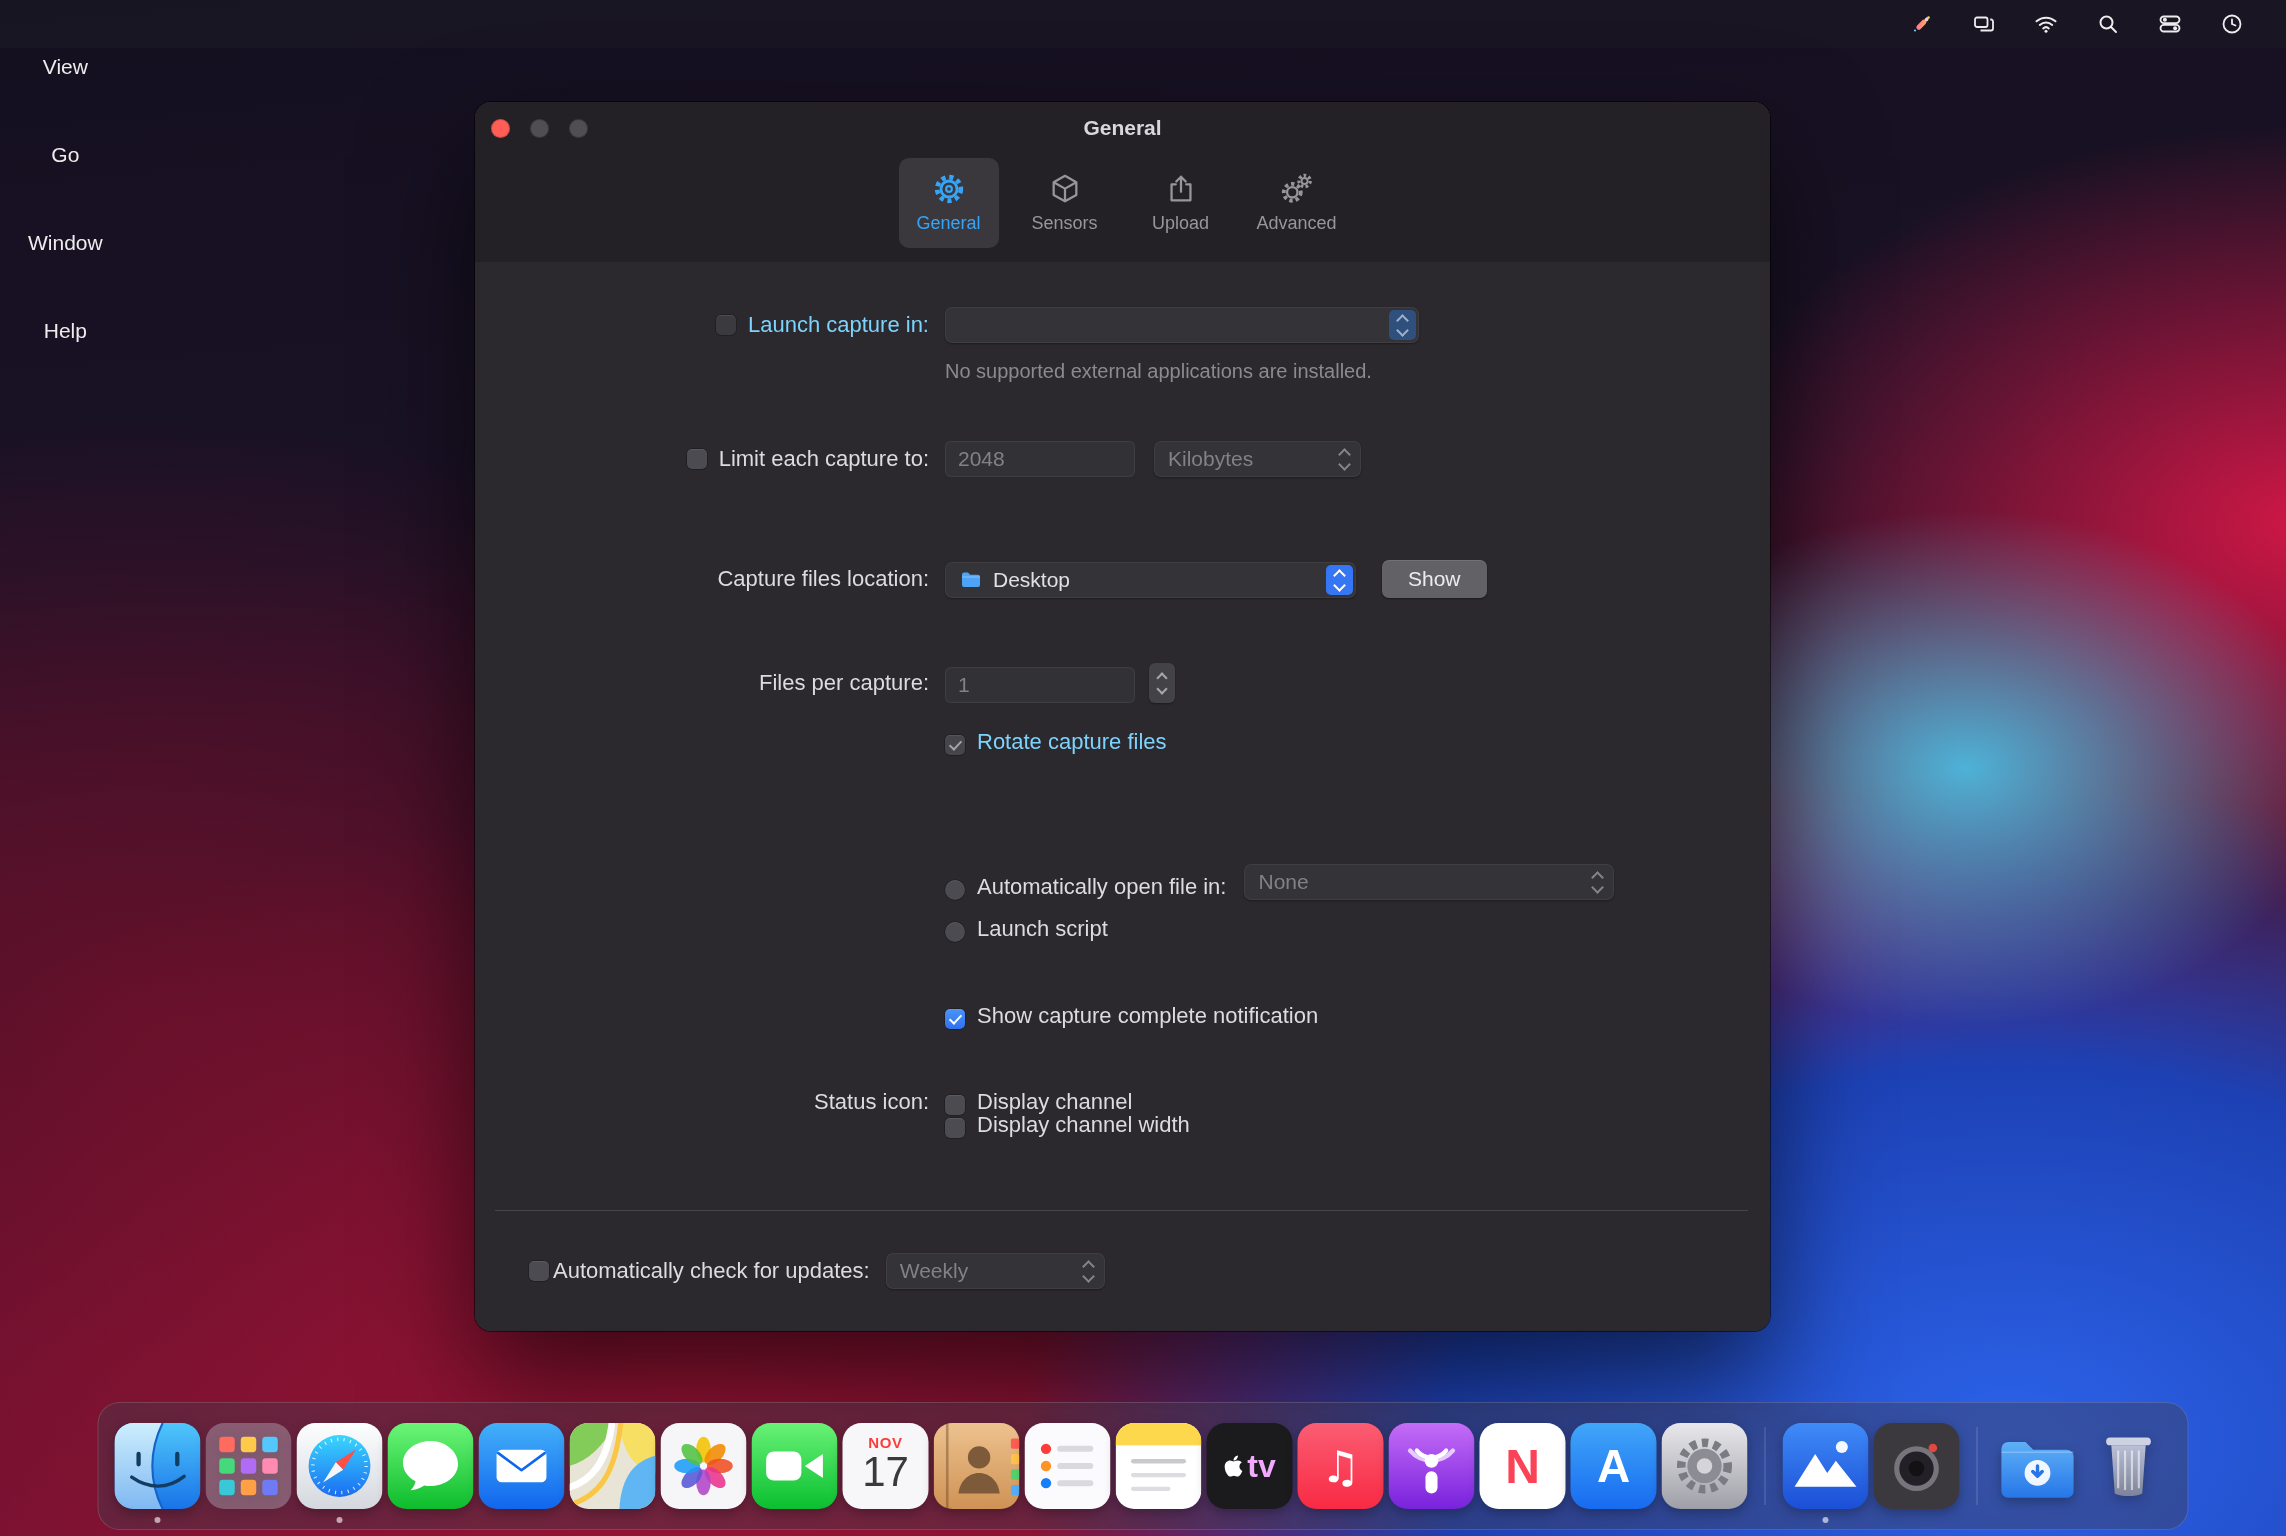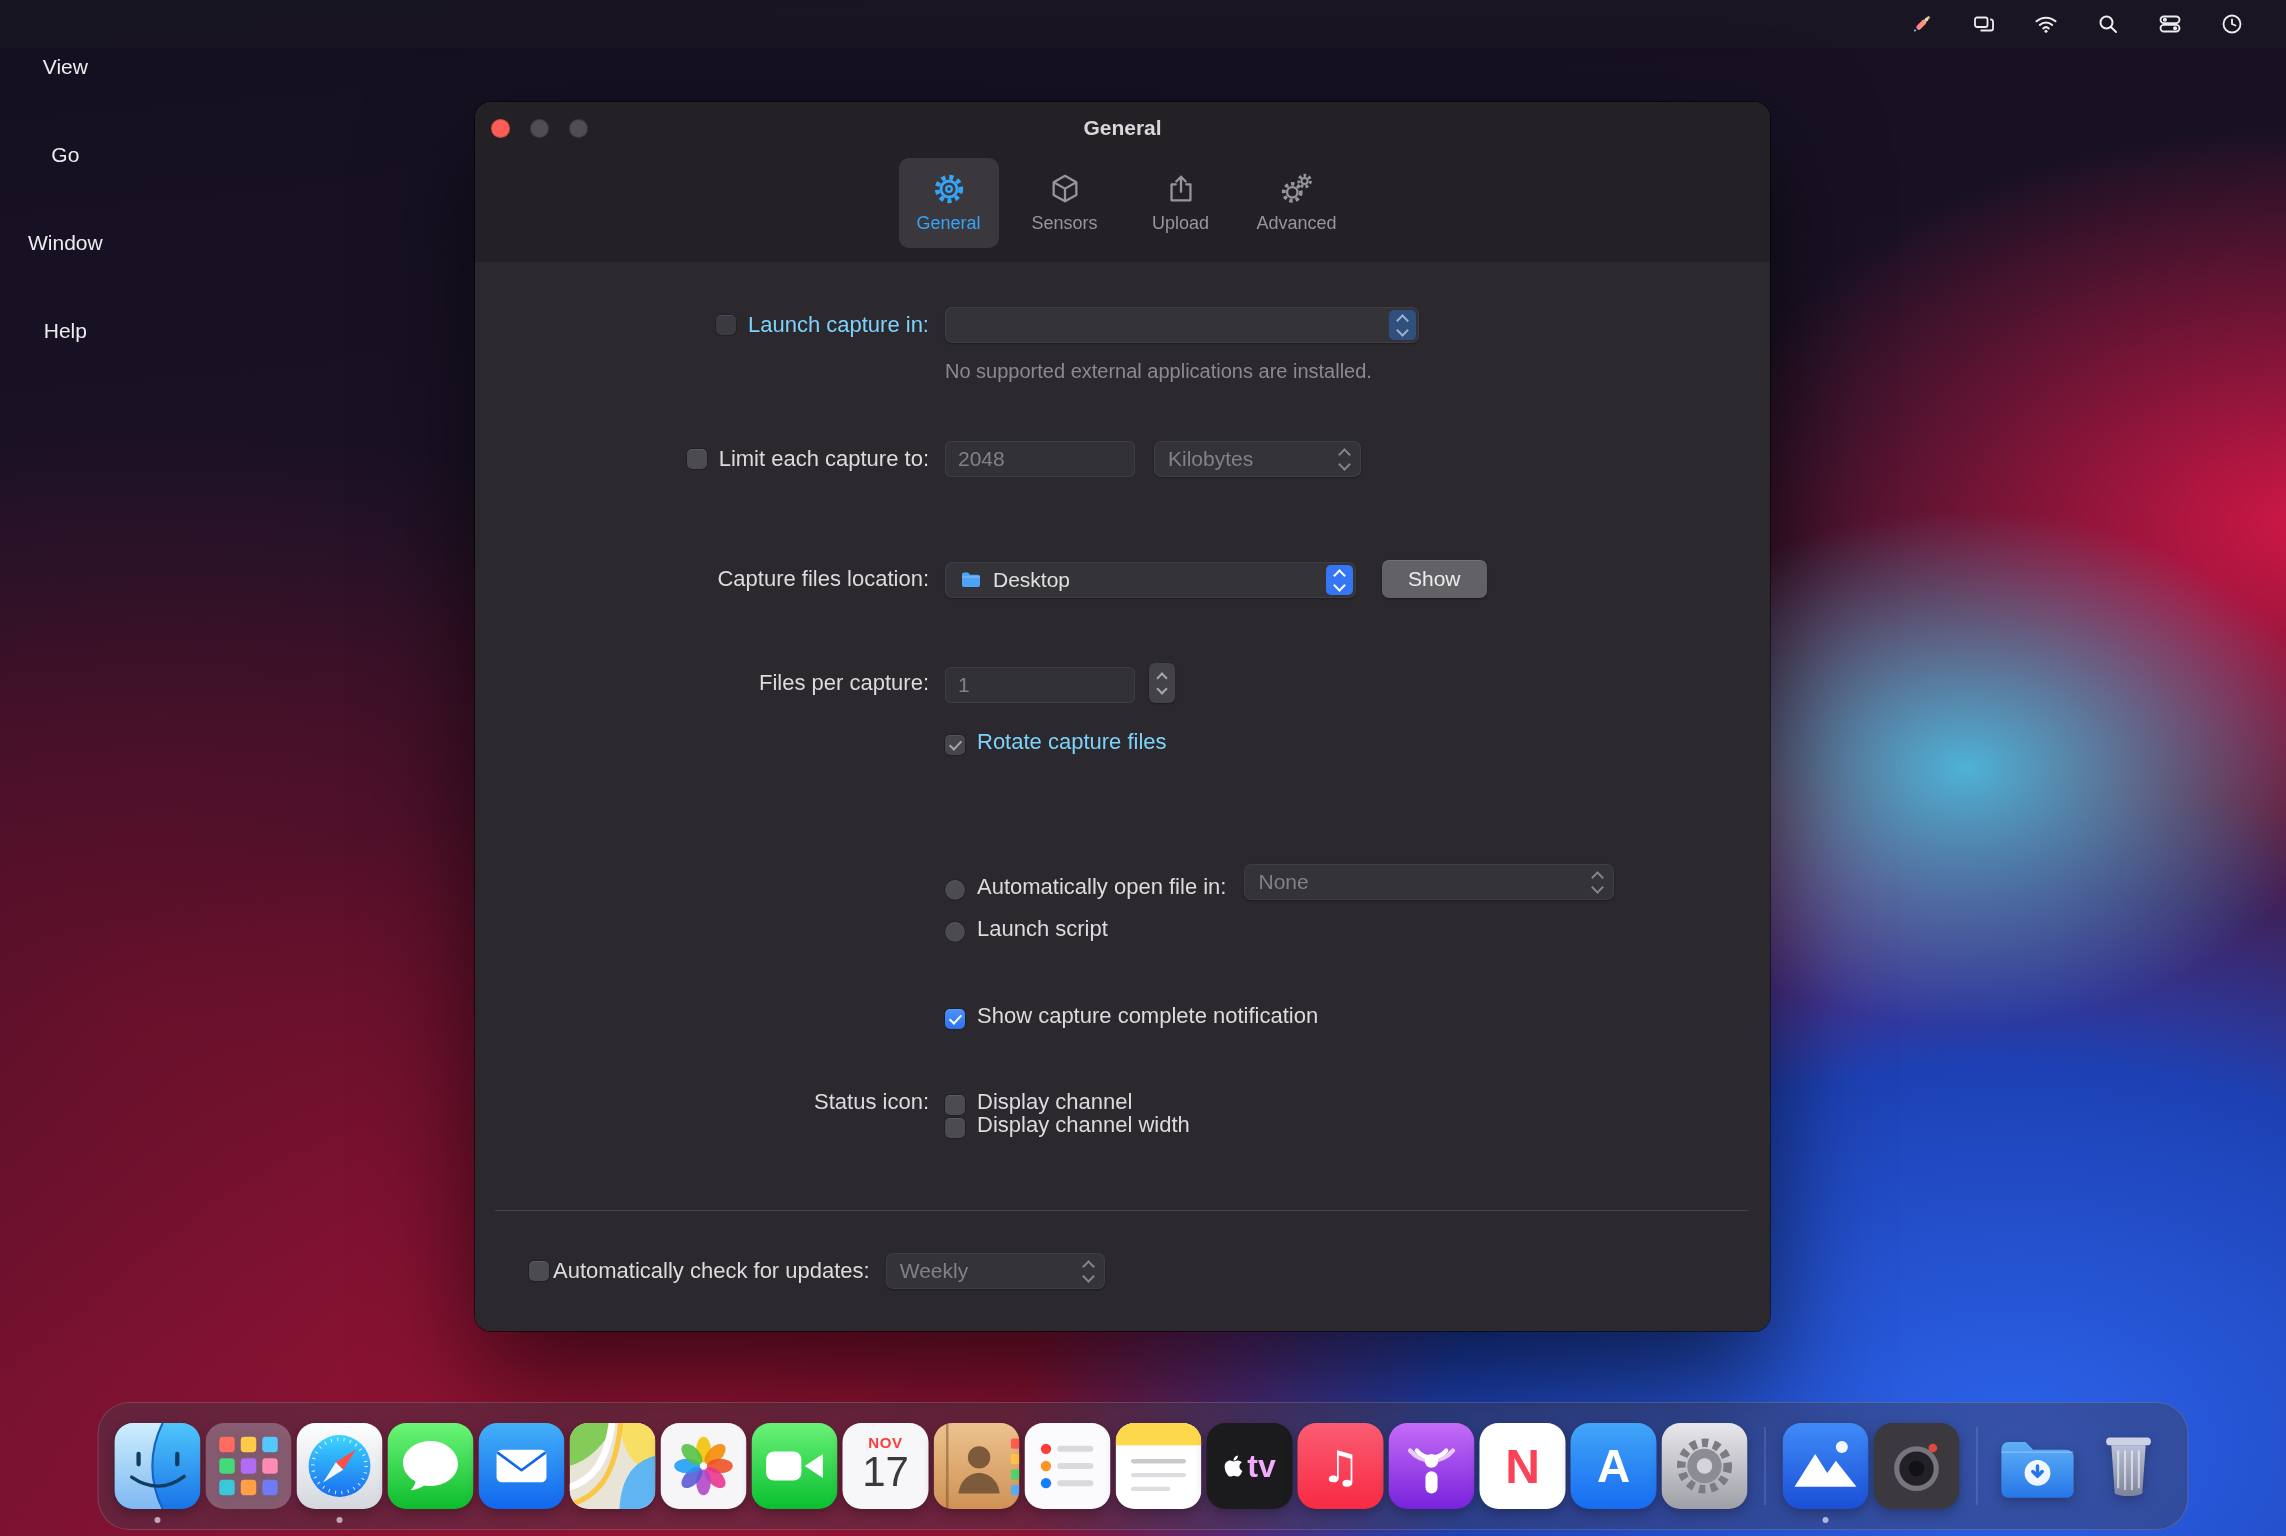--- a/index.html
+++ b/index.html
@@ -90,21 +90,21 @@
     color:#a7a6ac; box-shadow:0 1px 2px rgba(0,0,0,0.35); }
   .stepper .chev { width:6px; height:6px; }
   .btn { height:38px; padding:0 26px; margin-left:26px; background:#626166; border-radius:7px; color:#ececef;
     font-size:21px; display:flex; align-items:center;
     box-shadow:0 1px 2px rgba(0,0,0,0.4), inset 0 1px 0 rgba(255,255,255,0.1); }
   .divider { position:absolute; left:20px; right:22px; top:948px; height:1px; background:#454449; }
 
   
   .dock { position:absolute; left:50%; transform:translateX(-50%); bottom:6px; height:126px;
     display:flex; align-items:center; padding:0 16px; gap:5px;
-    background:rgba(66,60,76,0.42); border:1px solid rgba(255,255,255,0.14); border-radius:32px; }
+    background:rgba(66,60,76,0.42); border:1px solid rgba(255,255,255,0.14); border-radius:22px; }
   .dock-item { position:relative; width:86px; height:86px; flex-shrink:0; }
   .dock-item svg, .icon-box { width:86px; height:86px; display:block; filter:drop-shadow(0 4px 6px rgba(0,0,0,0.28)); }
   .icon-box { border-radius:19px; box-sizing:border-box; display:flex; align-items:center; justify-content:center; }
   .dock-sep { width:1px; height:78px; background:rgba(255,255,255,0.22); margin:0 12px; flex-shrink:0; }
   .run-dot { position:absolute; left:50%; bottom:-14px; width:6px; height:6px; margin-left:-3px;
     border-radius:50%; background:rgba(255,255,255,0.6); }
   .cal { background:#f7f7f9; flex-direction:column; justify-content:flex-start; }
   .cal-month { color:#fc3d39; font-size:15px; font-weight:700; margin-top:11px; letter-spacing:0.6px; }
   .cal-day { color:#3a3a3c; font-size:42px; font-weight:300; margin-top:-3px; }
   .tvbox { background:#1b1b1d; color:#f0abfc; font-size:32px; font-weight:700; gap:4px; }

